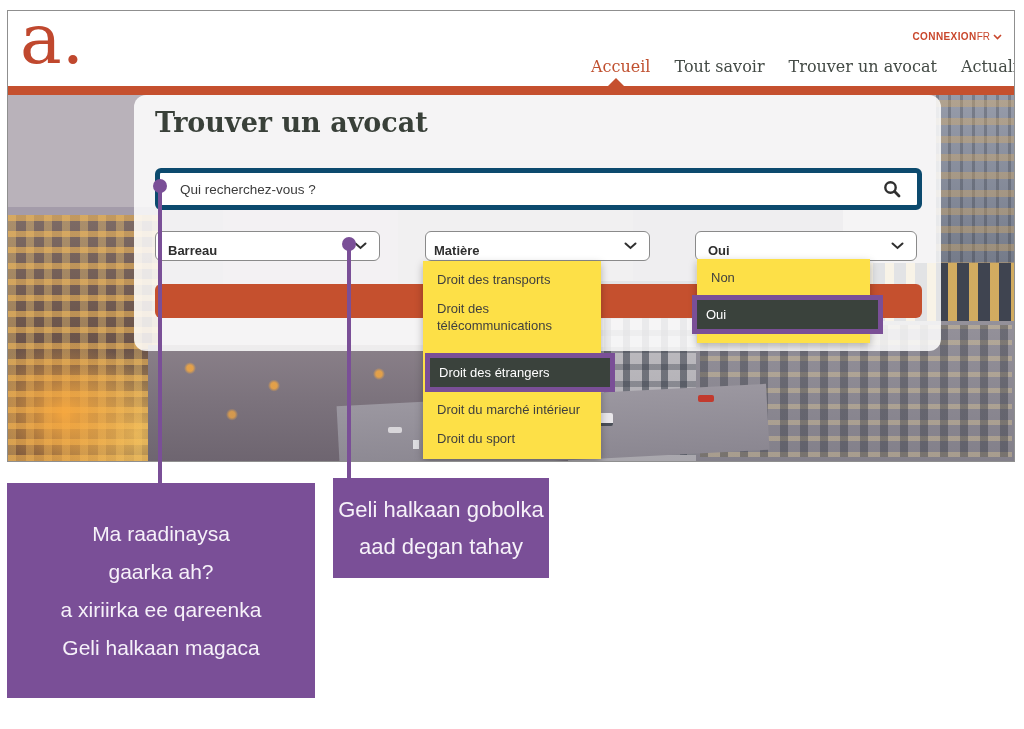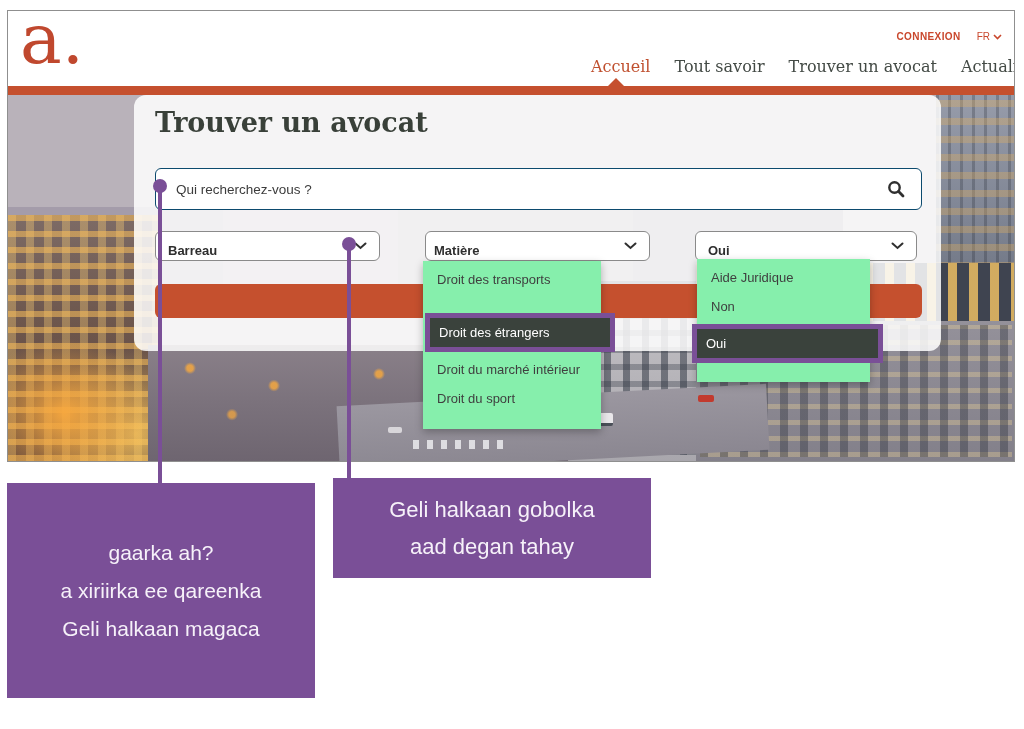--- a/index.html
+++ b/index.html
@@ -8,21 +8,21 @@
   .stage { position:relative; width:1024px; height:729px; background:#fff; overflow:hidden; }
 
   
   .viewport { position:absolute; left:7px; top:10px; width:1008px; height:452px;
               border:1px solid #8f8f8f; background:#fff; overflow:hidden; }
 
   
   .site-header { position:relative; width:100%; height:75px; background:#fff; }
   .logo { position:absolute; left:12px; top:-14px; font-family:"DejaVu Serif", serif;
           font-size:70px; line-height:1.2; color:#c0482e; font-weight:400; cursor:pointer; }
-  .top-links { position:absolute; top:20px; right:12px; display:flex; align-items:center; gap:16px; }
+  .top-links { position:absolute; top:20px; right:12px; display:flex; align-items:center; }
   .connexion { font-size:10px; font-weight:bold; letter-spacing:.4px; color:#c9472c; cursor:pointer; }
   .lang { font-size:10px; font-weight:normal; color:#c9472c; cursor:pointer; display:flex; align-items:center; gap:3px; }
   .main-nav { position:absolute; left:583px; bottom:10px; display:flex; gap:24px; white-space:nowrap;
               font-family:"DejaVu Serif", serif; font-size:16px; color:#434a45; }
   .main-nav .nav-item { cursor:pointer; }
   .main-nav .nav-item.active { color:#c0502f; }
   .nav-notch { position:absolute; left:600px; top:67px; width:0; height:0;
                border-left:8px solid transparent; border-right:8px solid transparent;
                border-bottom:8px solid #c5502e; }
   .redbar { position:relative; width:100%; height:9px; background:#c5502e; }
@@ -82,56 +82,56 @@
   .ph-bottom-shade { left:0; bottom:0; width:100%; height:26px;
               background:linear-gradient(180deg, rgba(35,30,40,0) 0%, rgba(35,30,40,.3) 100%); }
   .ph-haze { inset:0; background:linear-gradient(180deg, rgba(255,255,255,.5) 0%, rgba(255,255,255,.18) 40%, rgba(255,255,255,0) 62%); }
 
   
   .hero-card { position:absolute; left:126px; top:0; width:807px; height:256px;
                background:rgba(255,255,255,.85); border-radius:12px; z-index:1; }
   .hero-title { position:absolute; left:147px; top:12px; z-index:2;
                 font-family:"DejaVu Serif", serif; font-weight:bold; font-size:27px; color:#394039; }
   .search-box { position:absolute; left:147px; top:73px; width:767px; height:42px; z-index:2;
-                background:#fff; border:1px solid #0c4a6e; border-radius:6px;
+                background:#fff; border:5px solid #0c4a6e; border-radius:6px;
                 display:flex; align-items:center; }
   .search-box input { flex:1; border:none; outline:none; background:transparent;
                 font-size:13.5px; color:#333; padding:0 14px 0 20px; font-family:"Liberation Sans", sans-serif; }
   .search-box input::placeholder { color:#3c3c3c; opacity:1; }
   .search-icon { margin-right:16px; cursor:pointer; display:flex; }
 
   .select { position:absolute; top:136px; height:30px; z-index:2; background:#fff;
             border:1px solid #8a8a8a; border-radius:6px; display:flex; align-items:center;
             justify-content:space-between; padding:0 12px; cursor:pointer; }
   .select .lbl { font-size:13px; font-weight:bold; color:#2e2e2e;margin-top:8px; }
   .sel-barreau { left:147px; width:225px; }
   .sel-matiere { left:417px; width:225px;padding-left:8px; }
   .sel-aide    { left:687px; width:222px; }
 
   .search-btn { position:absolute; left:147px; top:189px; width:767px; height:34px; z-index:2;
                 background:#c5502e; border:none; border-radius:6px; cursor:pointer; }
 
-  .menu { position:absolute; background:#86efac; z-index:5; box-shadow:0 3px 8px rgba(0,0,0,.28);
-          padding:4px 0 16px 0; }
+  .menu { position:absolute; background:#fde047; z-index:5; box-shadow:0 3px 8px rgba(0,0,0,.28);
+          padding:4px 0 6px 0; }
   .menu-matiere { left:415px; top:166px; width:178px; }
   .menu-aide { left:689px; top:164px; width:173px; }
   .menu-item { padding:6px 14px; font-size:13px; line-height:17px; color:#3f3f3f; cursor:pointer; }
   .menu-item-selected { background:#3a423c; color:#fff; border:5px solid #7a4f97;
           padding:6px 9px; cursor:pointer; font-size:13px; line-height:17px; }
-  .menu-matiere .menu-item-selected { margin:19px -14px 3px 2px; }
+  .menu-matiere .menu-item-selected { margin:13px -14px 3px 2px; }
   .menu-aide .menu-item-selected { margin:3px -13px 3px -5px; }
 
   
   .ann-dot { position:absolute; width:14px; height:14px; border-radius:50%;
              background:#7a4f97; z-index:50; }
   .ann-line { position:absolute; width:4px; background:#7a4f97; z-index:49; }
   .callout { position:absolute; background:#7a4f97; color:#f6f1f9; z-index:50;
              text-align:center; display:flex; flex-direction:column; justify-content:center; }
   .callout-left { left:7px; top:483px; width:308px; height:215px; font-size:21px; line-height:38px; }
-  .callout-right { left:333px; top:478px; width:318px; height:100px; font-size:22px; line-height:37px; }
+  .callout-right { left:333px; top:478px; width:216px; height:100px; font-size:22px; line-height:37px; }
 
   .chev { display:flex; }
 </style>
 </head>
 <body>
 
 <div class="stage">
 
   <div class="viewport">
 
@@ -225,40 +225,41 @@
           <svg width="13" height="8" viewBox="0 0 13 8">
               <polyline points="1.5,1.5 6.5,6 11.5,1.5" fill="none" stroke="#2f2f2f" stroke-width="2" stroke-linecap="round"></polyline>
             </svg>
         </span>
       </div>
 
       <button class="search-btn"></button>
 
       <div class="menu menu-matiere">
         <div class="menu-item">Droit des transports</div>
+        <div class="menu-item">Droit des télécommunications</div>
         <div class="menu-item-selected">Droit des étrangers</div>
         <div class="menu-item">Droit du marché intérieur</div>
         <div class="menu-item">Droit du sport</div>
       </div>
 
       <div class="menu menu-aide">
-        <div class="menu-item">Aide Juridique</div>
         <div class="menu-item">Non</div>
         <div class="menu-item-selected">Oui</div>
       </div>
 
     </div>
   </div>
 
   <div class="ann-dot" style="left:153px; top:179px;"></div>
   <div class="ann-dot" style="left:342px; top:237px;"></div>
   <div class="ann-line" style="left:158px; top:186px; height:297px;"></div>
   <div class="ann-line" style="left:347px; top:244px; height:234px;"></div>
 
   <div class="callout callout-left">
+    <div>Ma raadinaysa</div>
     <div>gaarka ah?</div>
     <div>a xiriirka ee qareenka</div>
     <div>Geli halkaan magaca</div>
   </div>
 
   <div class="callout callout-right">
     <div>Geli halkaan gobolka</div>
     <div>aad degan tahay</div>
   </div>
 

